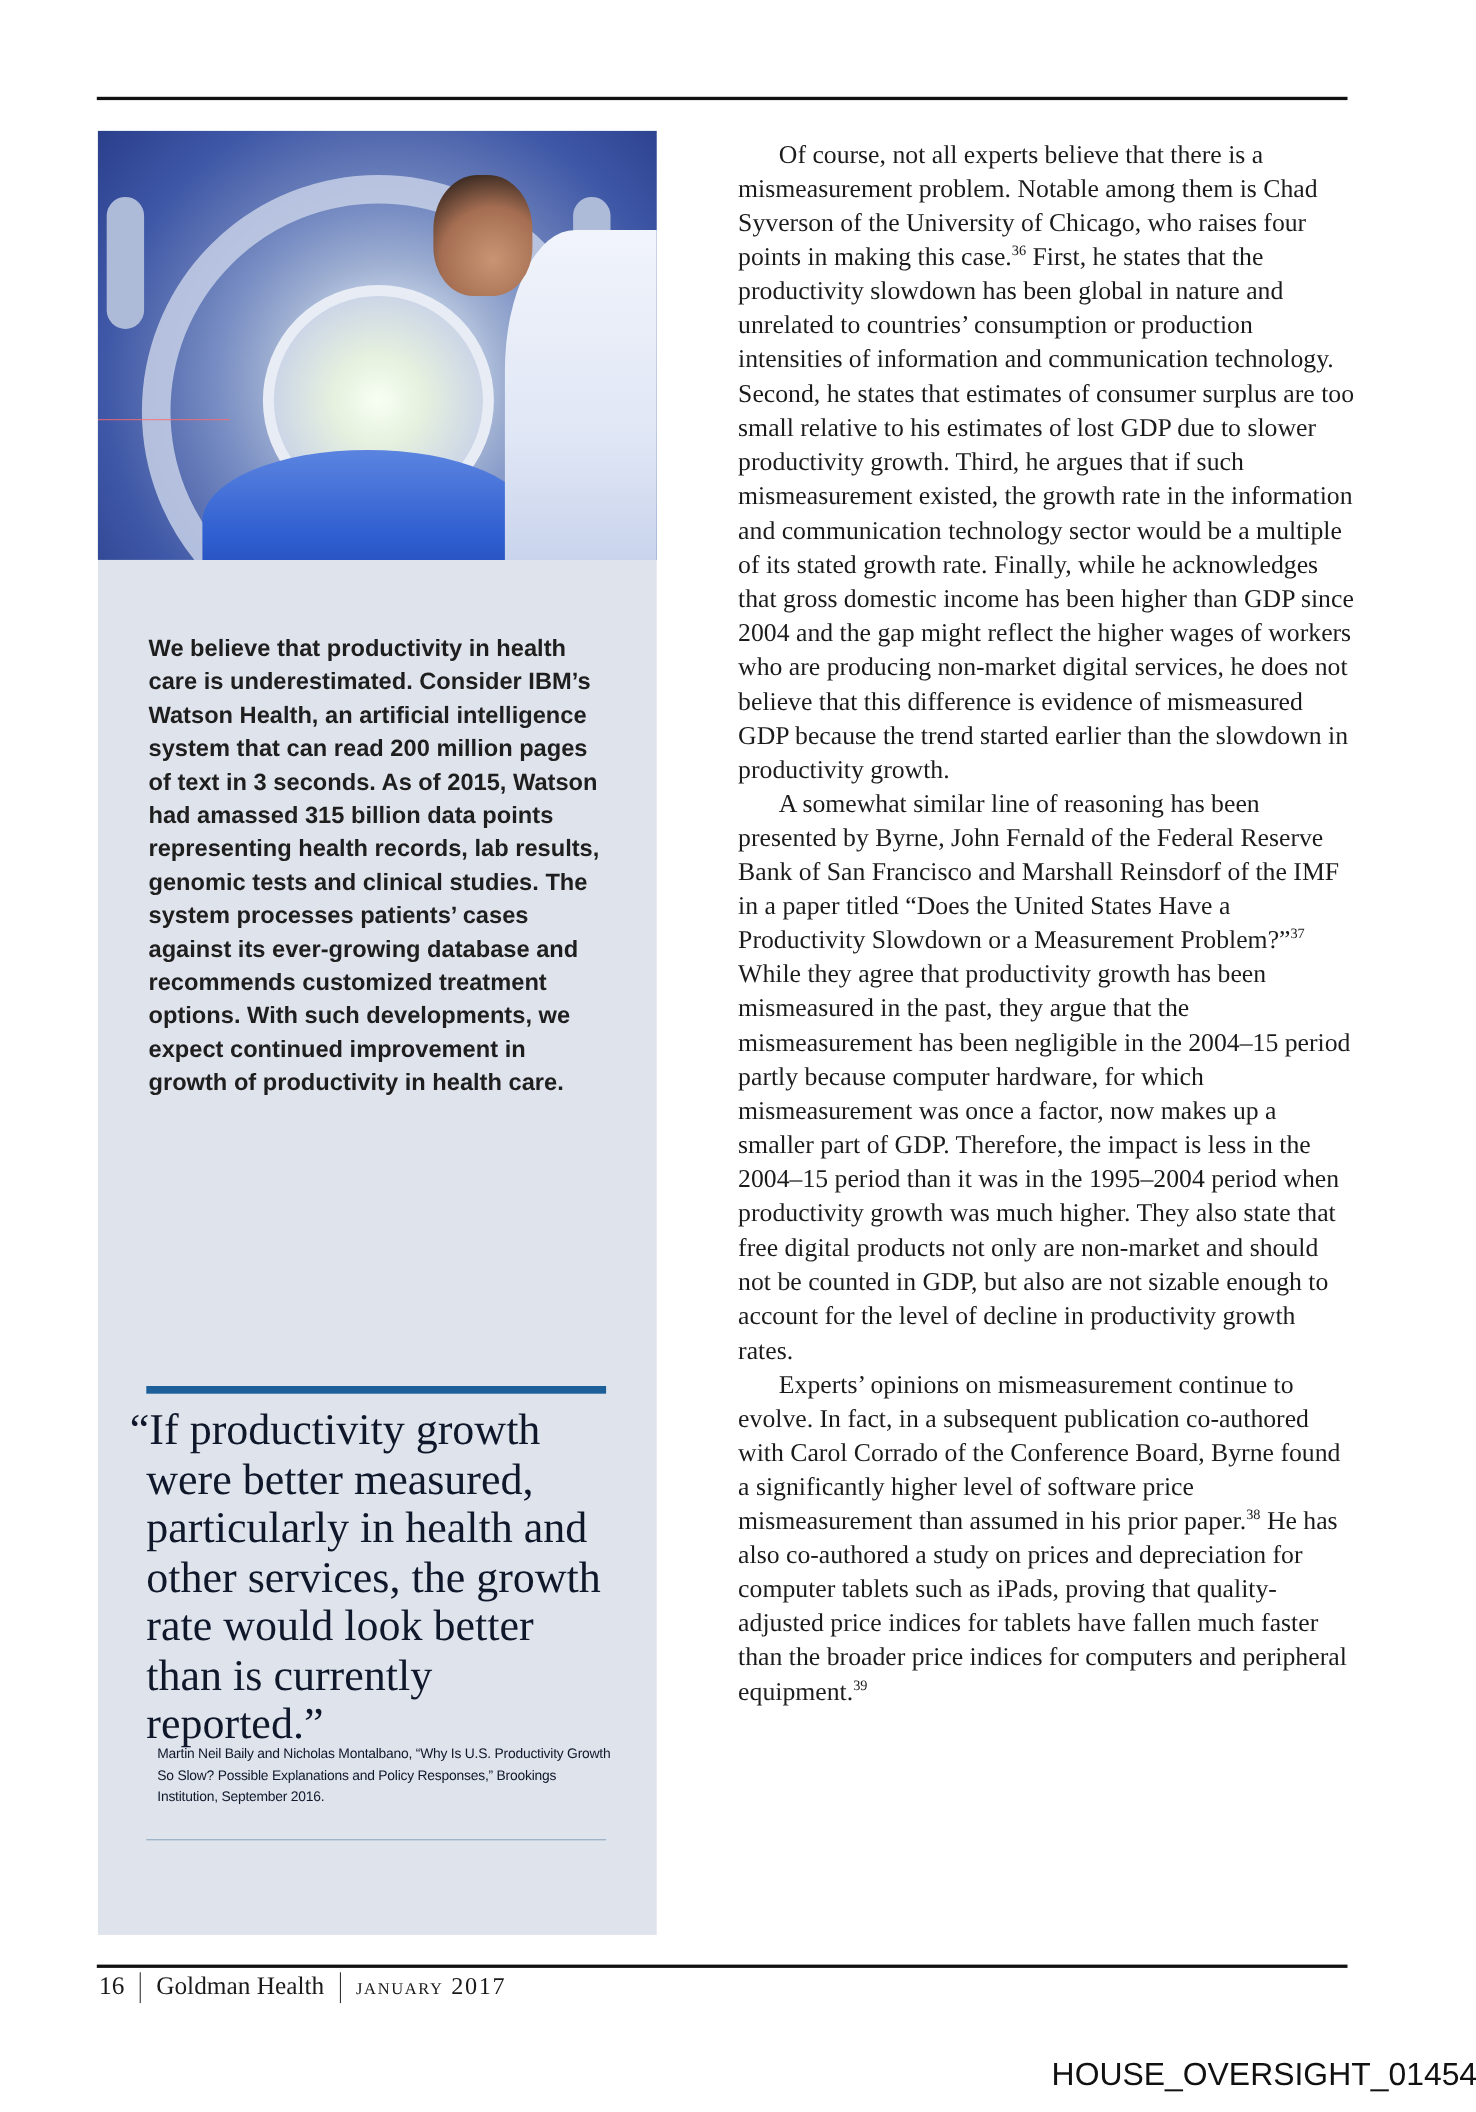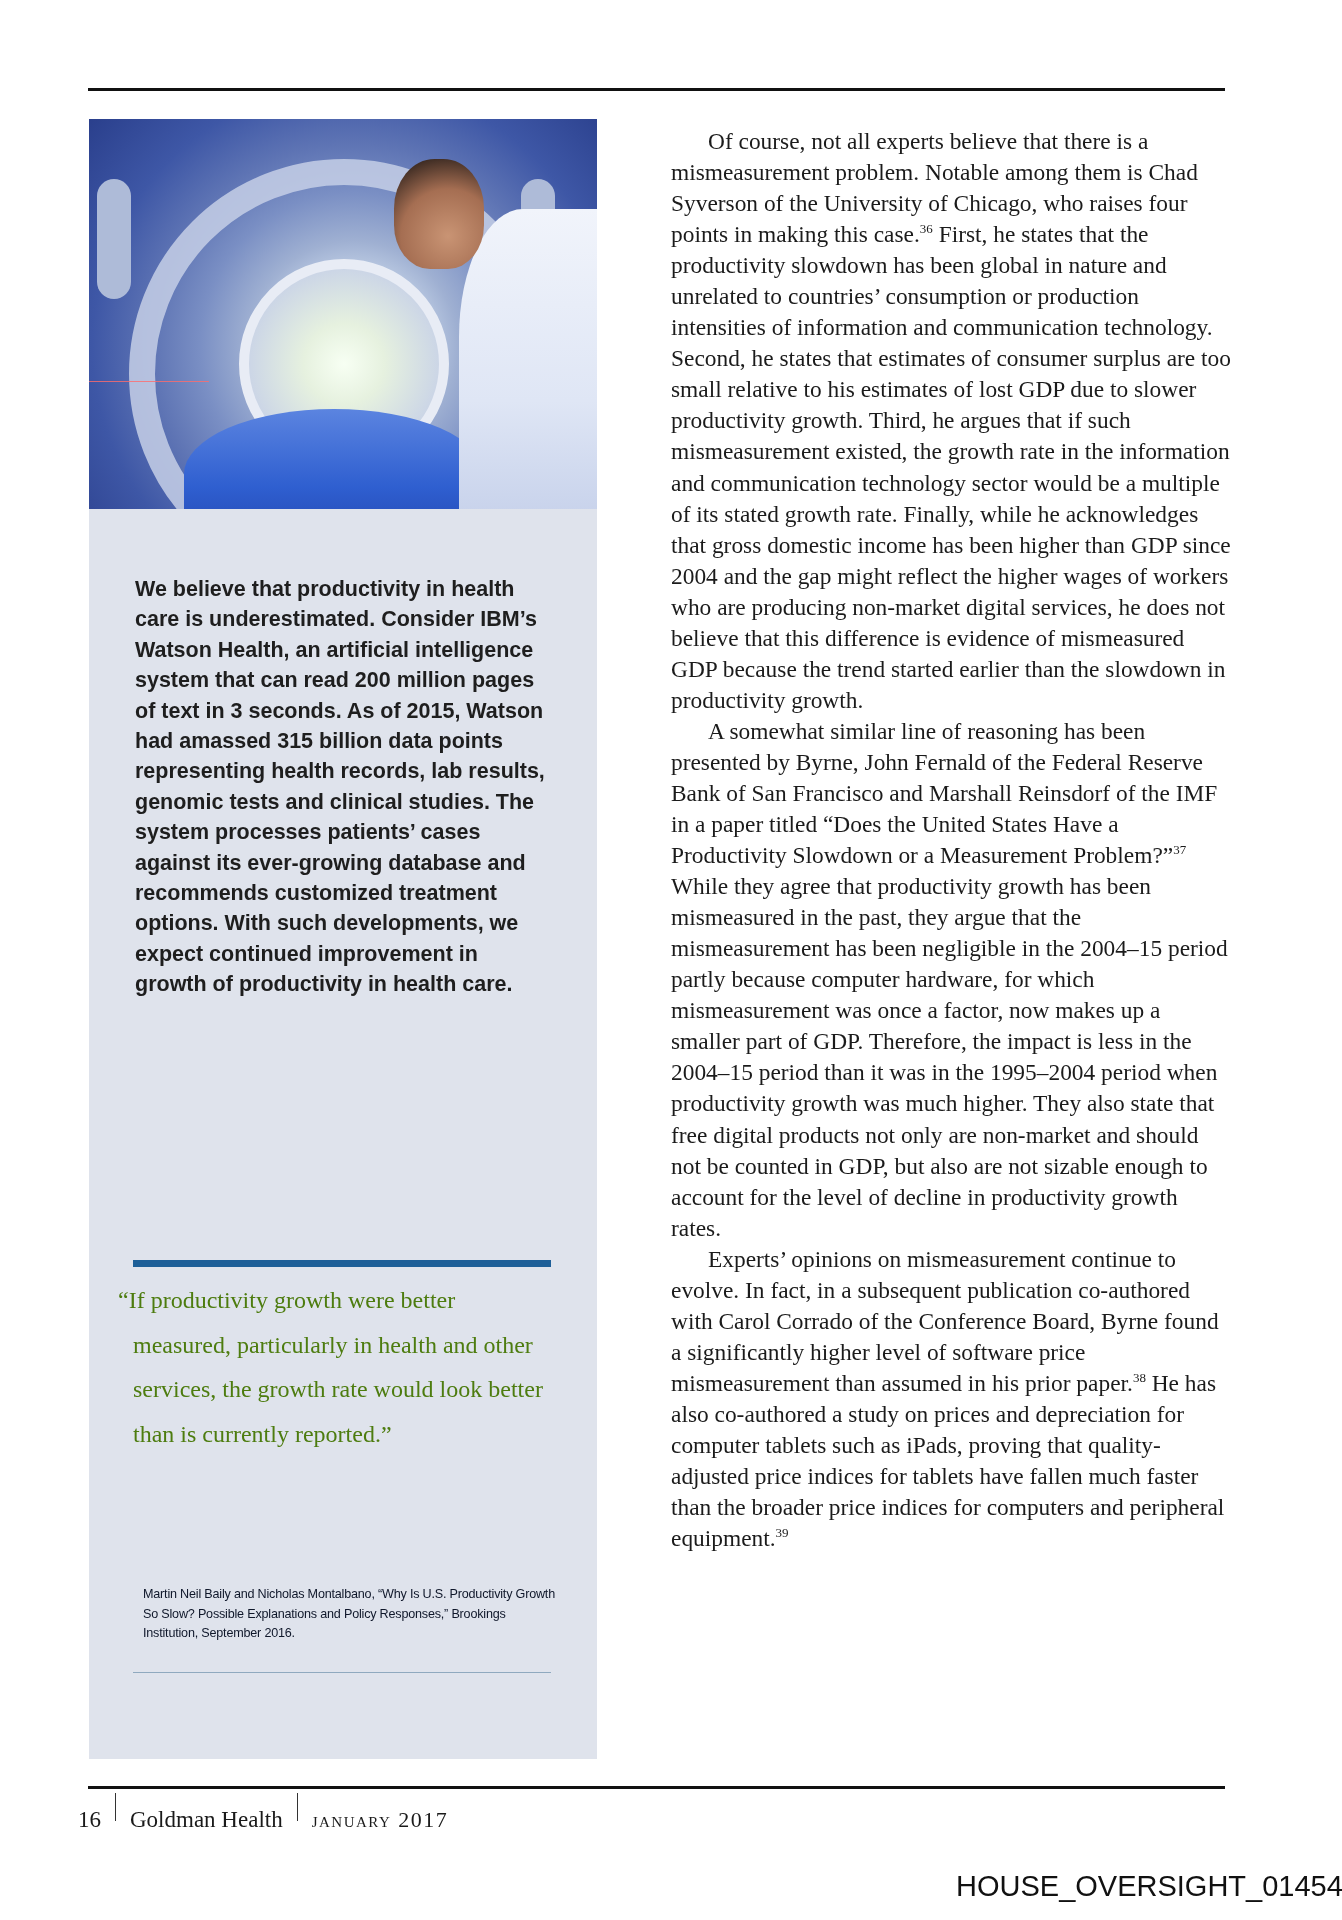--- a/index.html
+++ b/index.html
@@ -41,38 +41,38 @@
       position: absolute; width: 34px; height: 120px; border-radius: 18px; background: #aebbd8;
     }
     .callout-text {
       position: absolute; left: 135px; top: 574px; width: 420px;
       font-family: "Liberation Sans", sans-serif; font-size: 21.5px; line-height: 30.4px; color: #1e1e1e; font-weight: bold;
     }
     .callout-text p { margin: 0; }
     .quote-rule { position: absolute; left: 133px; top: 1260px; width: 418px; height: 7px; background: #1d5f98; }
     .pull-quote {
       position: absolute; left: 118px; top: 1278px; width: 440px;
-      font-family: "Liberation Serif", serif; font-size: 24px; line-height: 44.5px; color: #4d7c0f;
+      font-family: "Liberation Serif", serif; font-size: 40px; line-height: 44.5px; color: #0f172a;
     }
     .pull-quote .body { padding-left: 15px; text-indent: -15px; }
     .citation {
       position: absolute; left: 143px; top: 1585px; width: 420px;
       font-family: "Liberation Sans", sans-serif; font-size: 12.6px; line-height: 19.5px; color: #0f172a;
       letter-spacing: -0.2px;
     }
     .citation-rule { position: absolute; left: 133px; top: 1672px; width: 418px; height: 1px; background: #8fa9bf; }
     .body-col {
       position: absolute; left: 671px; top: 126px; width: 560px;
       font-family: "Liberation Serif", serif; font-size: 23.4px; line-height: 31.05px; color: #1b1b1b;
     }
     .body-col p { margin: 0; }
     .body-col p.indent { text-indent: 37px; }
     .body-col sup { font-size: 13px; vertical-align: 9px; line-height: 0; }
     .bottom-rule { position: absolute; left: 88px; top: 1786px; width: 1137px; height: 3px; background: #111; }
-    .footer { position: absolute; left: 78px; top: 1793px; height: 40px; display: flex; align-items: flex-end;
+    .footer { position: absolute; left: 90px; top: 1793px; height: 40px; display: flex; align-items: flex-start;
       font-family: "Liberation Serif", serif; font-size: 23px; color: #1a1a1a; }
     .footer .sep { width: 1px; height: 28px; background: #333; margin: 0 14px; align-self: flex-start; }
     .footer .date { font-variant: small-caps; letter-spacing: 1.5px; font-size: 22px; text-transform: lowercase; }
     .bates { position: absolute; left: 956px; top: 1870px; font-family: "Liberation Sans", sans-serif; font-size: 29px; color: #111; }
   </style>
 </head>
 <body>
 
 <div class="top-rule"></div>
 

